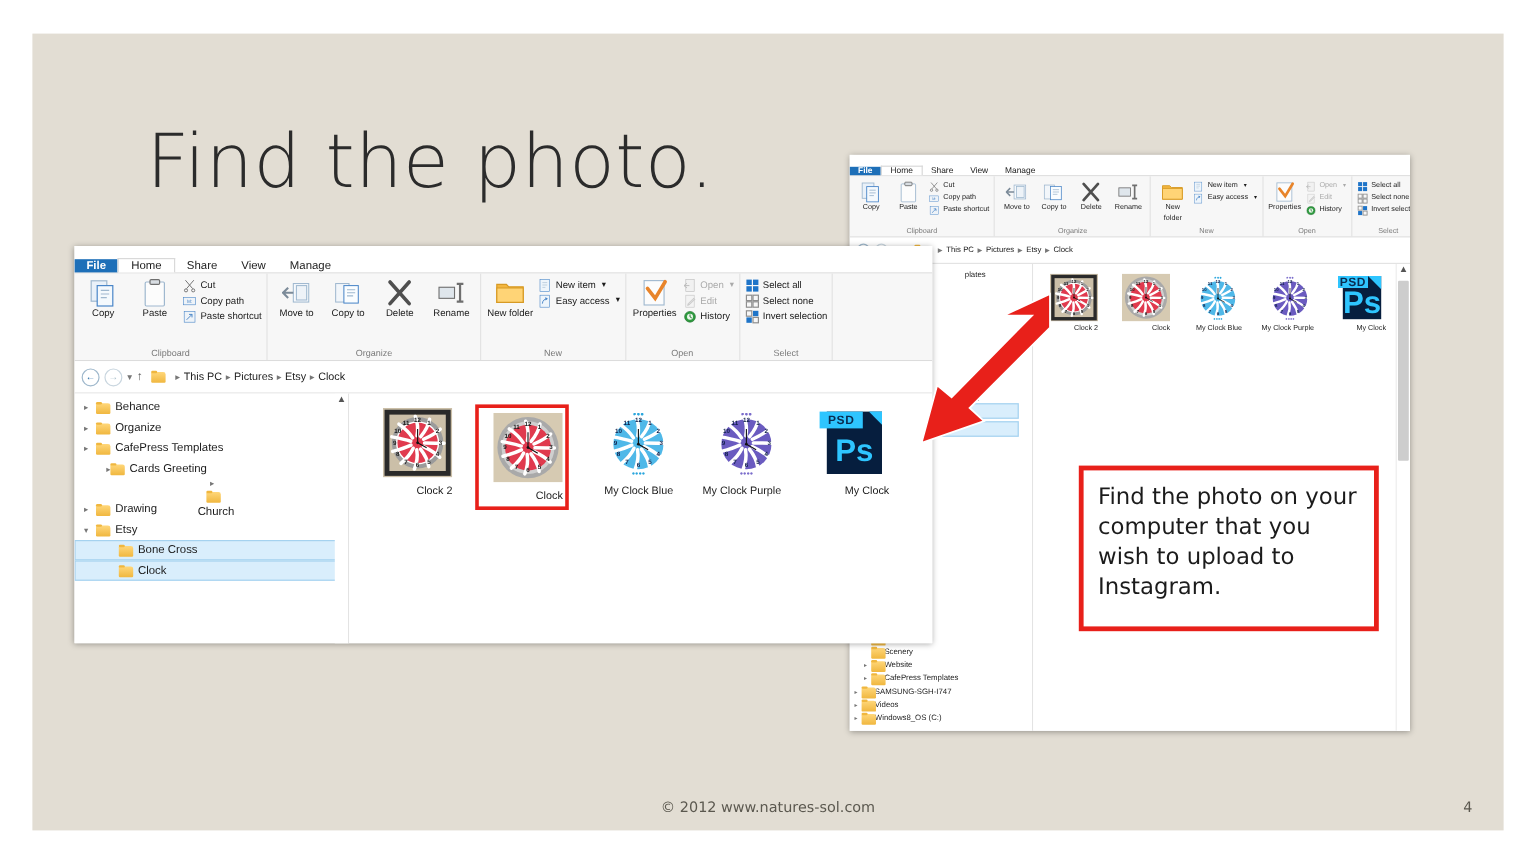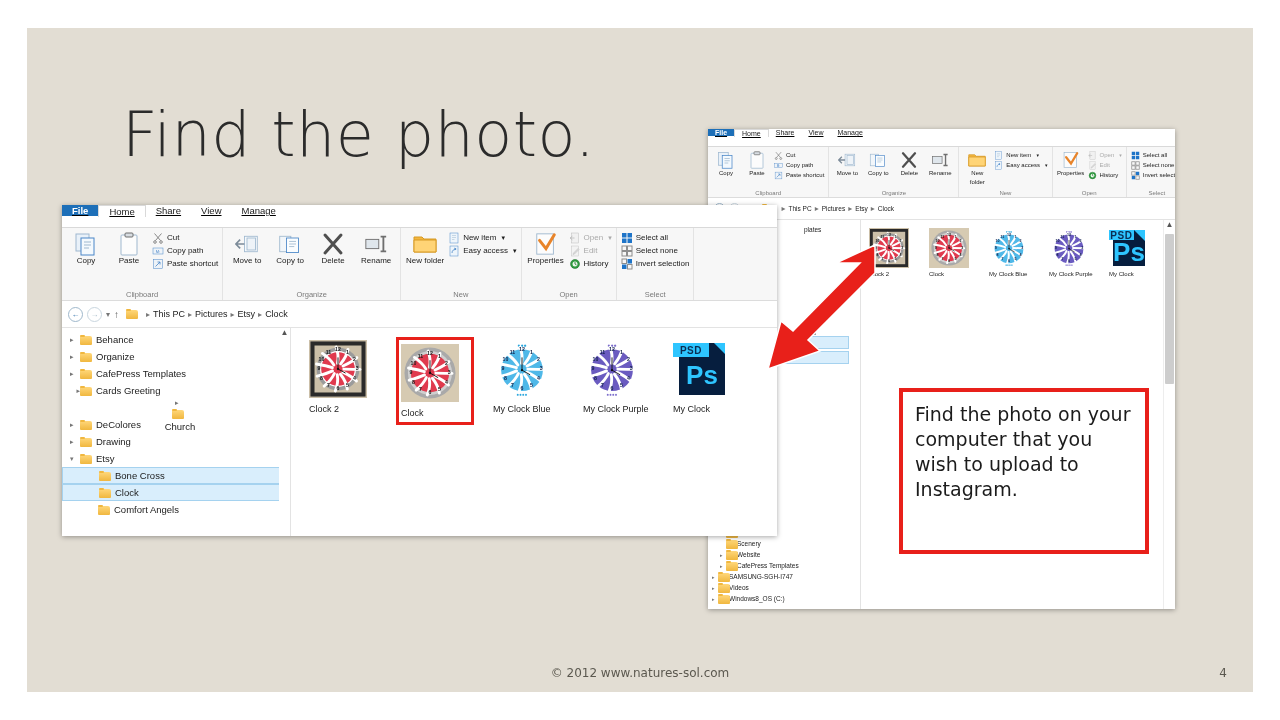--- a/index.html
+++ b/index.html
@@ -26,21 +26,21 @@
     font-family:"DejaVu Sans", sans-serif;
   }
   .page-num{
     position:absolute;right:26px;top:638px;
     font-size:12px;color:#5b584f;
     font-family:"DejaVu Sans", sans-serif;
   }
 
   
   .win{position:absolute;background:#ffffff;box-shadow:0 1px 5px rgba(0,0,0,.35);overflow:hidden;}
-  .ribbon-tabs{display:flex;height:17px;background:#ffffff;border-bottom:1px solid #d9d9d9;align-items:flex-start;text-decoration:underline;}
+  .ribbon-tabs{display:flex;height:17px;background:#ffffff;border-bottom:1px solid #d9d9d9;align-items:flex-end;}
   .tab{display:flex;align-items:center;padding:0 10px;font-size:9.5px;color:#1b1b1b;white-space:nowrap;}
   .tab.file{background:#1d6fb8;color:#fff;font-weight:600;}
   .tab.active{background:#fff;border-left:1px solid #d9d9d9;border-right:1px solid #d9d9d9;border-top:1px solid #d9d9d9;position:relative;top:0;}
   .ribbon{display:flex;background:#f7f7f7;border-bottom:1px solid #dcdcdc;height:58px;}
   .rgroup{display:flex;flex-direction:column;justify-content:space-between;border-right:1px solid #e3e3e3;padding:2px 4px 0 4px;}
   .rgroup-body{display:flex;align-items:flex-start;gap:3px;flex:1;}
   .rgroup-label{text-align:center;font-size:7.5px;color:#7a7a7a;padding-bottom:1px;}
   .bigbtn{display:flex;flex-direction:column;align-items:center;width:40px;padding-top:2px;}
   .bigbtn .bi{height:24px;display:flex;align-items:center;justify-content:center;}
   .bigbtn .bl{font-size:8px;color:#1b1b1b;text-align:center;line-height:9px;}
@@ -60,42 +60,42 @@
   .wbody{display:flex;height:100%;}
   .tree{width:225px;border-right:1px solid #e3e3e3;background:#fff;position:relative;overflow:hidden;}
   .trow{display:flex;align-items:center;height:17px;font-size:9.5px;color:#1b1b1b;white-space:nowrap;padding-left:8px;}
   .trow.sel{background:#d9eefc;border:1px solid #a5d2ef;height:15px;}
   .arrow{width:10px;font-size:7px;color:#777;flex:0 0 10px;}
   .folder{width:12px;height:10px;margin-right:4px;flex:0 0 12px;position:relative;}
   .folder:before{content:"";position:absolute;left:0;top:1px;width:12px;height:9px;background:linear-gradient(#ffd77a,#f0b73f);border-radius:1px 2px 1px 1px;}
   .folder:after{content:"";position:absolute;left:0;top:0px;width:5px;height:2px;background:#f0b73f;border-radius:1px;}
   .content{flex:1;background:#fff;position:relative;}
   .thumbs{display:flex;gap:22px;padding:12px 0 0 18px;}
-  .thumb{width:68px;display:flex;flex-direction:column;align-items:flex-start;}
+  .thumb{width:68px;display:flex;flex-direction:column;align-items:flex-end;}
   .thumb .img{width:58px;height:58px;background:#ccc;}
   .thumb .cap{font-size:9px;color:#1b1b1b;margin-top:6px;text-align:center;white-space:nowrap;}
   .thumb.selected{outline:3px solid #e8201a;padding:4px 2px;background:#fff;}
 
   .scrollcol{position:absolute;right:0;top:0;width:11px;height:100%;background:#fff;border-left:1px solid #ededed;}
   .scrollcol .up{font-size:8px;color:#555;text-align:center;}
   .scrollthumb{position:absolute;right:1px;width:9px;background:#cdcdcd;border-radius:1px;}
 
   
   .clockart{width:100%;height:100%;position:relative;overflow:hidden;}
 
   
   .psd{position:relative;width:100%;height:100%;}
   .psd .sheet{position:absolute;left:10%;top:6%;width:80%;height:88%;background:#061e3e;}
   .psd .tag{position:absolute;left:0%;top:6%;width:62%;height:24%;background:#2ec5ff;color:#0a2d52;font-weight:700;font-size:10px;display:flex;align-items:center;justify-content:center;letter-spacing:.5px;}
   .psd .ps{position:absolute;left:10%;top:30%;width:80%;height:64%;display:flex;align-items:center;justify-content:center;color:#2ec5ff;font-weight:700;font-size:26px;font-family:"Liberation Sans",sans-serif;}
   .psd .fold{position:absolute;right:10%;top:6%;width:0;height:0;border-left:11px solid transparent;border-top:11px solid #2ec5ff;}
 
   
   .callout{
-    position:absolute;left:872px;top:360px;width:250px;height:166px;
+    position:absolute;left:872px;top:360px;width:250px;height:138px;
     background:#ffffff;border:4px solid #e8201a;
     box-sizing:border-box;padding:10px 12px;
     font-family:"DejaVu Sans", sans-serif;font-size:19px;line-height:25px;color:#1b1b1b;
   }
 
   
   .redarrow{position:absolute;left:735px;top:215px;width:115px;height:130px;pointer-events:none;}
 </style>
 </head>
 <body>
@@ -901,59 +901,49 @@
             <div class="trow" style="padding-left: 8px;">
               <span class="arrow">▸</span>
               <span class="folder"></span>
               <span>Organize</span>
             </div>
             <div class="trow" style="padding-left: 8px;">
               <span class="arrow">▸</span>
               <span class="folder"></span>
               <span>CafePress Templates</span>
             </div>
-            <div class="trow" style="padding-left: 8px; text-align: right;">
+            <div class="trow" style="padding-left: 20px; text-align: right;">
               <span class="arrow">▸</span>
               <span class="folder"></span>
               <span>Cards Greeting</span>
             </div>
             <div class="trow" style="padding-left: 8px; flex-direction: column;">
               <span class="arrow">▸</span>
               <span class="folder"></span>
               <span>Church</span>
             </div>
             <div class="trow" style="padding-left: 8px;">
               <span class="arrow">▸</span>
               <span class="folder"></span>
-              <span>DeColores</span>
-            </div>
-            <div class="trow" style="padding-left: 8px;">
-              <span class="arrow">▸</span>
-              <span class="folder"></span>
               <span>Drawing</span>
             </div>
             <div class="trow" style="padding-left: 8px;">
               <span class="arrow">▾</span>
               <span class="folder"></span>
               <span>Etsy</span>
             </div>
             <div class="trow sel" style="padding-left: 26px;">
               <span class="arrow"></span>
               <span class="folder"></span>
               <span>Bone Cross</span>
             </div>
             <div class="trow sel" style="padding-left: 26px;">
               <span class="arrow"></span>
               <span class="folder"></span>
               <span>Clock</span>
-            </div>
-            <div class="trow" style="padding-left: 26px;">
-              <span class="arrow"></span>
-              <span class="folder"></span>
-              <span>Comfort Angels</span>
             </div>
           </div>
         <div class="scrollcol" style="background:#fff;border-left:none;">
           <div class="up">▲</div>
         </div>
       </div>
       <div class="content">
         <div class="thumbs" id="w1thumbs">
             <div class="thumb">
               <div class="img" style="background: transparent;">

